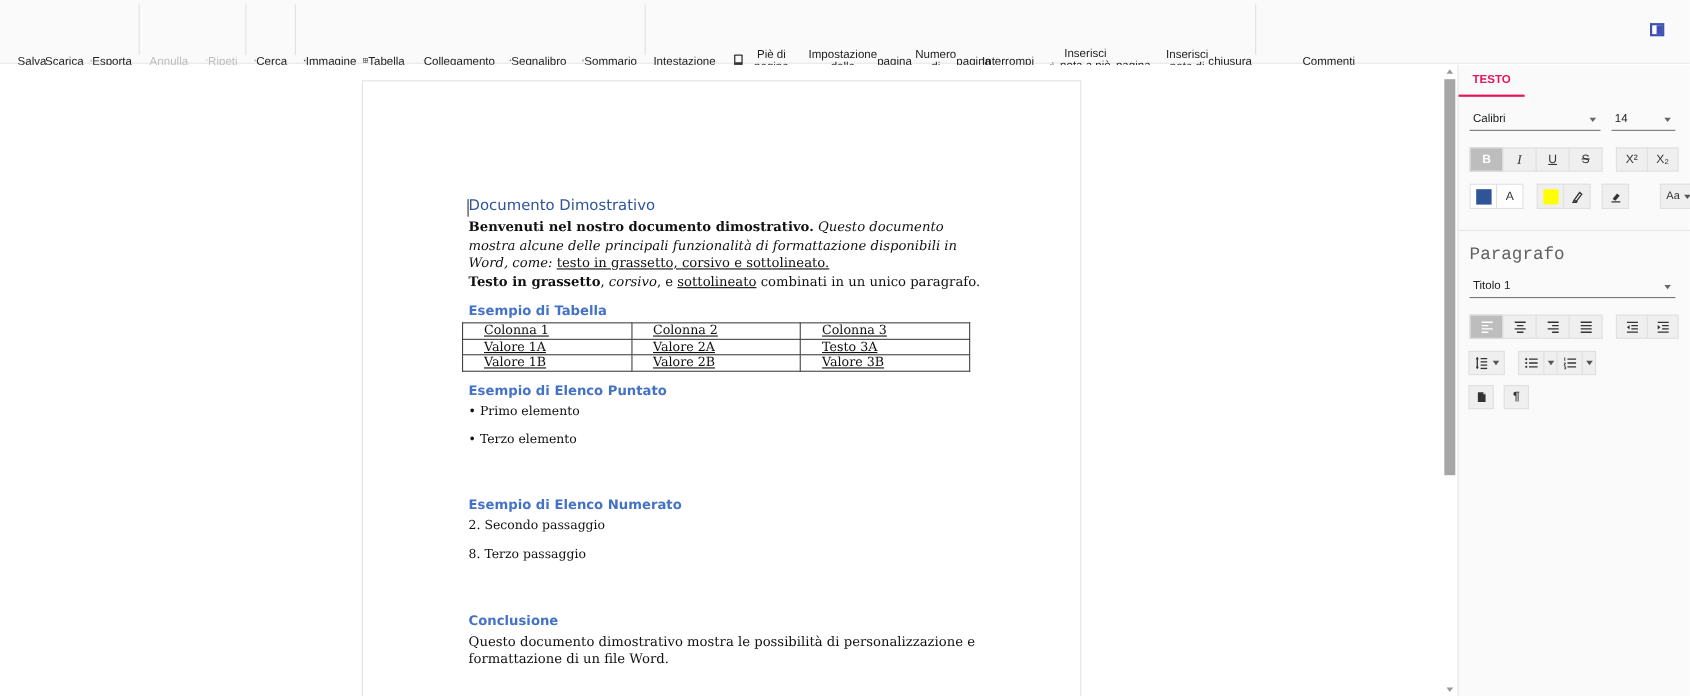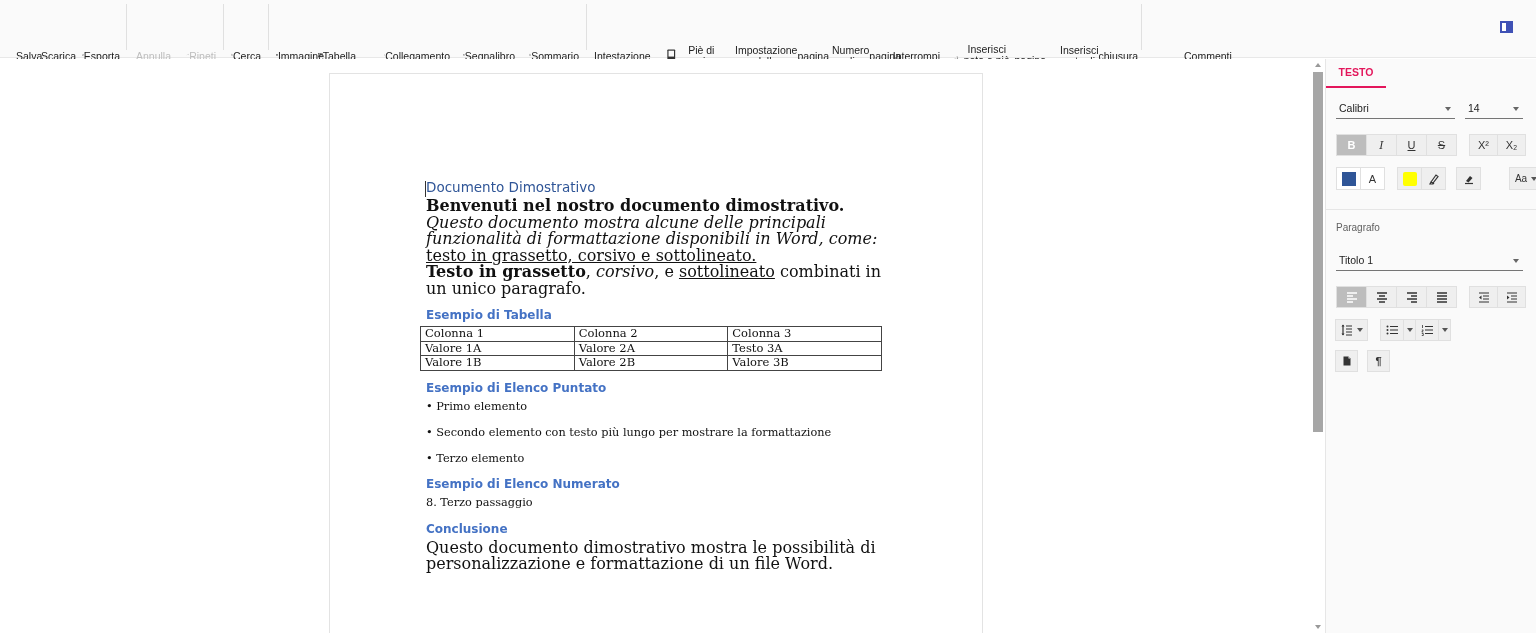--- a/index.html
+++ b/index.html
@@ -10,45 +10,45 @@
   .tb-item svg { width: 16px; height: 16px; margin-bottom: 5px; margin-top: 3px; }
   .tb-sep { position: absolute; top: 4px; width: 1px; height: 46px; background: #e0e0e0; }
   .pane-toggle { position: absolute; left: 1500px; top: 21px; width: 13px; height: 12px; border: 2px solid #3f51b5; background: #fff; }
   .pane-toggle::after { content: ""; position: absolute; right: 0; top: 0; width: 5px; height: 8px; background: #3f51b5; }
 
   .canvas { position: absolute; left: 0; top: 59px; width: 1312px; height: 574px; background: #fff; overflow: hidden; }
   .page { position: absolute; left: 329px; top: 14px; width: 654px; height: 600px; border: 1px solid #e3e3e3; background: #fff; }
   .doc { position: absolute; left: 96px; top: 105px; width: 470px; font-family: "DejaVu Serif", serif; font-size: 11.5px; color: #111; }
   .cursor { position: absolute; left: -1px; top: 2px; width: 1px; height: 16px; background: #333; }
   .h1 { font-family: "DejaVu Sans", sans-serif; color: #2f5597; font-size: 13.5px; height: 19px; }
-  .h2 { font-family: "DejaVu Sans", sans-serif; color: #4472c4; font-size: 12px; font-weight: bold; height: 18px; }
-  .para { line-height: 16.5px; font-size: 16px; }
+  .h2 { font-family: "DejaVu Sans", sans-serif; color: #4472c4; font-size: 12px; font-weight: bold; height: 18px; margin-top: 34px; }
+  .para { line-height: 16.5px; font-size: 12px; }
   .u { text-decoration: underline; }
   table.doc-table { border-collapse: collapse; width: 462px; margin-left: -6px; font-size: 11.5px; }
-  table.doc-table td { border: 1px solid #444; padding: 0 4px; height: 14.5px; line-height: 13px; width: 154px; }
+  table.doc-table td { border: 1px solid #444; padding: 0 19px; height: 14.5px; line-height: 13px; width: 154px; text-decoration: underline; }
   .li { font-size: 11.3px; height: 26.3px; line-height: 16px; }
 
   .scrollbar { position: absolute; left: 1312px; top: 59px; width: 12px; height: 574px; background: #fff; }
   .scroll-up { position: absolute; left: 3px; top: 4px; width: 0; height: 0; border-left: 3px solid transparent; border-right: 3px solid transparent; border-bottom: 4px solid #999; }
   .scroll-down { position: absolute; left: 3px; bottom: 4px; width: 0; height: 0; border-left: 3px solid transparent; border-right: 3px solid transparent; border-top: 4px solid #999; }
   .scroll-thumb { position: absolute; left: 1px; top: 13px; width: 10px; height: 360px; background: #a6a6a6; }
 
   .panel { position: absolute; left: 1325px; top: 59px; width: 211px; height: 574px; background: #fafafa; border-left: 1px solid #e6e6e6; }
   .tab { position: absolute; left: 0; top: 0; width: 60px; height: 29px; border-bottom: 2px solid #e3165b; color: #e3165b; font-size: 10.5px; font-weight: bold; text-align: center; line-height: 27px; }
   .dd { position: absolute; border-bottom: 1px solid #757575; font-size: 10.5px; color: #222; height: 22px; line-height: 22px; padding-left: 3px; }
   .dd .caret { position: absolute; right: 4px; top: 10px; width: 0; height: 0; border-left: 3.5px solid transparent; border-right: 3.5px solid transparent; border-top: 4px solid #666; }
   .btn-group { position: absolute; display: flex; }
   .btn { width: 31px; height: 22px; border: 1px solid #e0e0e0; background: #efefef; display: flex; align-items: center; justify-content: center; font-size: 11px; color: #333; margin-left: -1px; }
   .btn:first-child { margin-left: 0; }
   .btn.active { background: #bdbdbd; color: #fff; font-weight: bold; }
   .btn.white { background: #fff; }
   .btn svg { width: 12px; height: 12px; }
   .small-caret { width: 0; height: 0; border-left: 3px solid transparent; border-right: 3px solid transparent; border-top: 4px solid #555; margin-left: 4px; }
   .divider { position: absolute; left: 0; top: 150px; width: 211px; height: 1px; background: #e6e6e6; }
-  .section-label { position: absolute; left: 10px; top: 163px; font-size: 10px; color: #616161; }
+  .section-label { position: absolute; left: 10px; top: 163px; font-size: 16px; color: #616161; font-family: Liberation Mono, monospace; }
 </style>
 </head>
 <body>
 
 <div class="toolbar">
   <div class="tb-item" style="left:5px;width:30px;gap:11px;">
     <svg viewBox="0 0 16 16">
         <path d="M2 1h10l3 3v11H1V1z" fill="#333"></path>
         <rect x="4" y="2" width="6" height="4" fill="#fafafa"></rect>
         <circle cx="8" cy="10.5" r="2" fill="#fafafa"></circle>
@@ -91,21 +91,21 @@
     <span>Cerca</span>
   </div>
   <div class="tb-sep" style="left:268px;"></div>
   <div class="tb-item" style="left:276px;width:48px;">
     <svg viewBox="0 0 16 16">
         <rect x="2" y="2" width="12" height="12" rx="1" fill="#333"></rect>
         <path d="M4 12l3-4 2 2.5 1.5-1.5L12 12z" fill="#fafafa"></path>
       </svg>
     <span>Immagine</span>
   </div>
-  <div class="tb-item" style="left:318px;width:38px;justify-content:space-between;">
+  <div class="tb-item" style="left:330px;width:38px;justify-content:space-between;">
     <svg viewBox="0 0 16 16">
         <rect x="2" y="2" width="12" height="12" fill="none" stroke="#333" stroke-width="1.6"></rect>
         <path d="M8 2v12M2 8h12" stroke="#333" stroke-width="1.6"></path>
       </svg>
     <span>Tabella</span>
   </div>
   <div class="tb-item" style="left:384px;width:66px;">
     <svg viewBox="0 0 16 16">
         <rect x="1.5" y="5" width="6.5" height="6" rx="3" fill="none" stroke="#333" stroke-width="1.5"></rect>
         <rect x="8" y="5" width="6.5" height="6" rx="3" fill="none" stroke="#333" stroke-width="1.5"></rect>
@@ -223,24 +223,24 @@
         <tr>
           <td>Valore 1B</td>
           <td>Valore 2B</td>
           <td>Valore 3B</td>
         </tr>
       </tbody>
         </table>
 
       <div class="h2" style="margin-top:10px;">Esempio di Elenco Puntato</div>
       <div class="li">• Primo elemento</div>
-      <div class="li">• Secondo elemento con testo più lungo per mostrare la formattazione</div>
       <div class="li">• Terzo elemento</div>
 
       <div class="h2">Esempio di Elenco Numerato</div>
+      <div class="li">2. Secondo passaggio</div>
       <div class="li">8. Terzo passaggio</div>
 
       <div class="h2">Conclusione</div>
       <div class="para">Questo documento dimostrativo mostra le possibilità di personalizzazione e formattazione di un file Word.</div>
     </div>
   </div>
 </div>
 
 <div class="scrollbar">
   <div class="scroll-up"></div>

